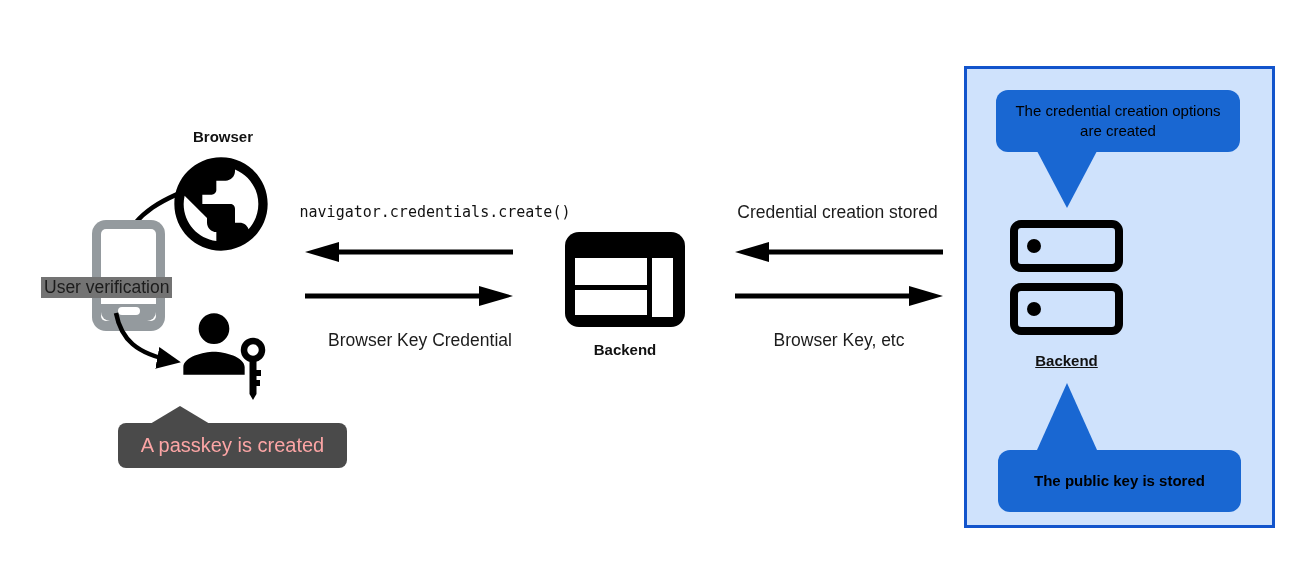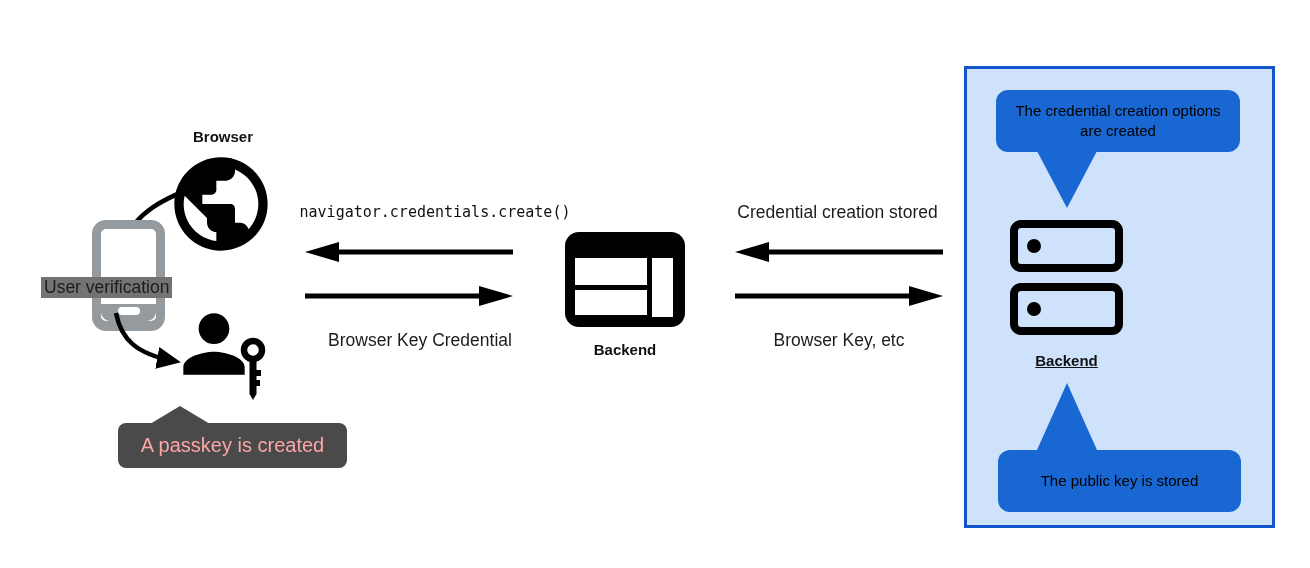--- a/index.html
+++ b/index.html
@@ -20,21 +20,21 @@
     border-bottom:18px solid #4a4a4a;
   }
   .panel{
     background:#cfe2fc;border:3px solid #1254cc;box-sizing:border-box;
   }
   .bubble{
     background:#1967d2;color:#000000;border-radius:12px;font-size:15px;line-height:1.32;
     display:flex;align-items:center;justify-content:center;text-align:center;
   }
   .bubble .inner{max-width:226px;}
-  .bubble.narrow .inner{max-width:186px;}
+  .bubble.narrow .inner{max-width:186px;font-weight:bold;}
   .tail-down-blue{
     width:0;height:0;border-left:30px solid transparent;border-right:30px solid transparent;
     border-top:57px solid #1967d2;
   }
   .tail-up-blue{
     width:0;height:0;border-left:30px solid transparent;border-right:30px solid transparent;
     border-bottom:67px solid #1967d2;
   }
   .whitebg{background:#737373;padding:0 3px;}
   svg{display:block;}

